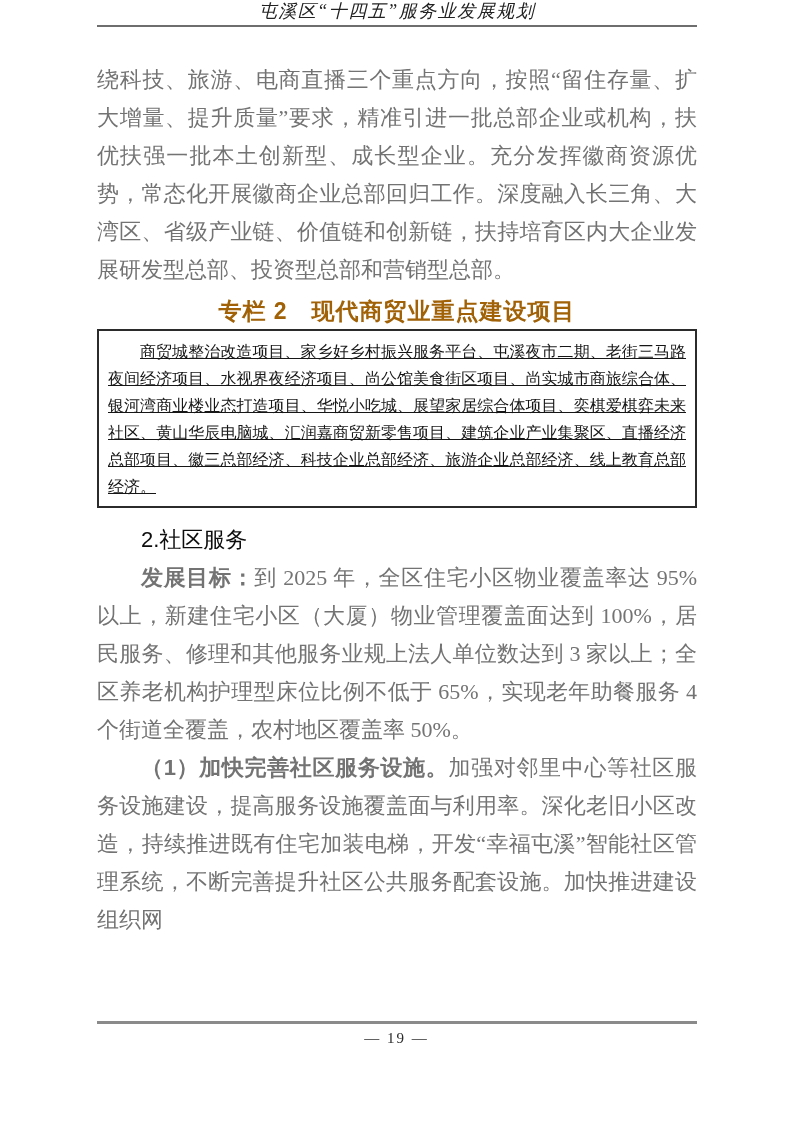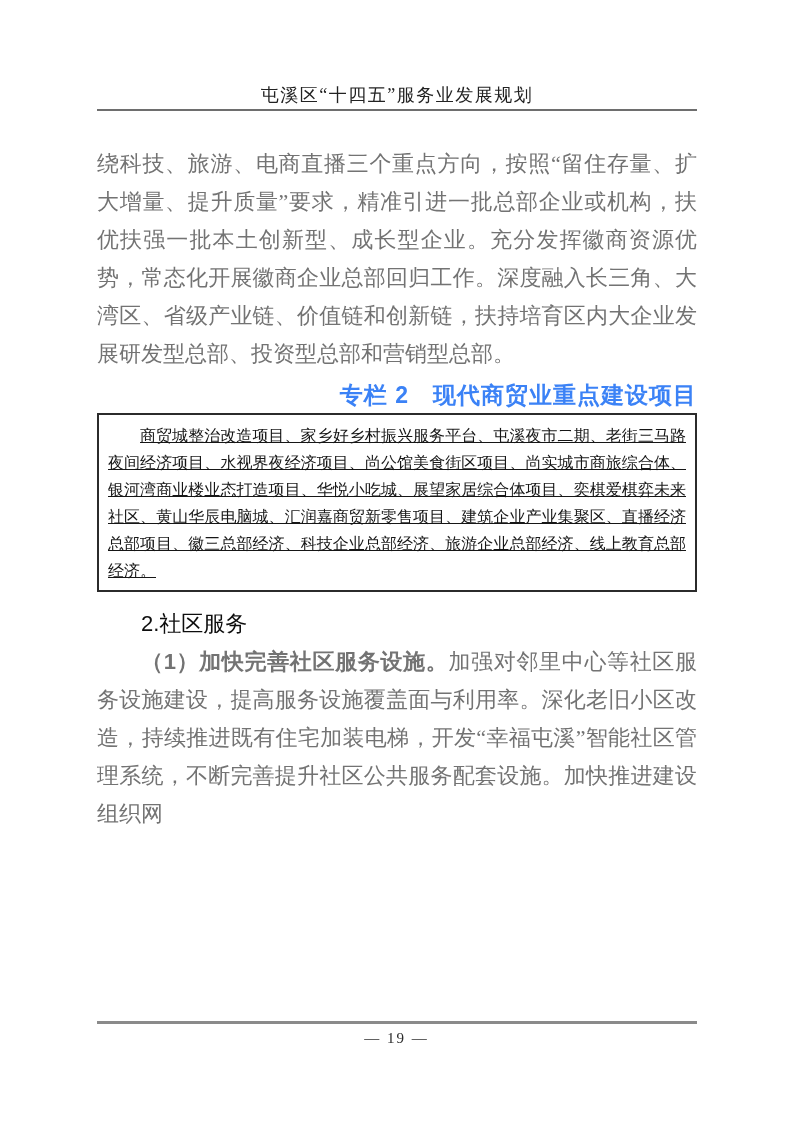--- a/index.html
+++ b/index.html
@@ -7,22 +7,22 @@
     position:relative;
     width:793px;height:1122px;
     background:#ffffff;
     color:#141414;
     font-family:"Liberation Serif",serif;
     overflow:hidden;
   }
   .content{position:absolute;left:97px;top:0;width:600px;}
 
   .doc-header{
-    margin-top:84px;
     text-align:center;
+    font-style:italic;
     font-size:18px;line-height:22px;
     letter-spacing:1.5px;
     color:#222;
   }
   .header-rule{
     margin-top:3px;
     border:none;border-top:2px solid #6e6e6e;
     height:0;
   }
 
@@ -36,23 +36,23 @@
   .para1{margin-top:34px;}
   .indent{text-indent:2em;}
 
   .hei{font-family:"Liberation Sans",sans-serif;font-weight:bold;}
 
   .box-heading{
     margin:7px 0 0 0;
     font-family:"Liberation Sans",sans-serif;
     font-weight:bold;
     font-size:23px;line-height:30px;
-    text-align:right;
+    text-align:center;
     letter-spacing:1px;
-    color:#3b82f6;
+    color:#a16207;
   }
   .project-box{
     margin-top:3px;
     border:2px solid #2b2b2b;
     padding:7px 9px 6px 9px;
     font-size:16px;line-height:27px;
     text-align:justify;
     text-justify:inter-character;
     text-indent:2em;
     color:#161616;
@@ -90,20 +90,21 @@
     <hr class="header-rule">
 
     <p class="para para1">绕科技、旅游、电商直播三个重点方向，按照“留住存量、扩大增量、提升质量”要求，精准引进一批总部企业或机构，扶优扶强一批本土创新型、成长型企业。充分发挥徽商资源优势，常态化开展徽商企业总部回归工作。深度融入长三角、大湾区、省级产业链、价值链和创新链，扶持培育区内大企业发展研发型总部、投资型总部和营销型总部。</p>
 
     <div class="box-heading">专栏 2　现代商贸业重点建设项目</div>
 
     <div class="project-box">商贸城整治改造项目、家乡好乡村振兴服务平台、屯溪夜市二期、老街三马路夜间经济项目、水视界夜经济项目、尚公馆美食街区项目、尚实城市商旅综合体、银河湾商业楼业态打造项目、华悦小吃城、展望家居综合体项目、奕棋爱棋弈未来社区、黄山华辰电脑城、汇润嘉商贸新零售项目、建筑企业产业集聚区、直播经济总部项目、徽三总部经济、科技企业总部经济、旅游企业总部经济、线上教育总部经济。</div>
 
     <p class="section-heading">2.社区服务</p>
 
+    <p class="para indent"><strong class="hei">发展目标：</strong><span>到 2025 年，全区住宅小区物业覆盖率达 95%以上，新建住宅小区（大厦）物业管理覆盖面达到 100%，居民服务、修理和其他服务业规上法人单位数达到 3 家以上；全区养老机构护理型床位比例不低于 65%，实现老年助餐服务 4 个街道全覆盖，农村地区覆盖率 50%。</span></p>
 
 
     <p class="para indent"><strong class="hei">（1）加快完善社区服务设施。</strong><span>加强对邻里中心等社区服务设施建设，提高服务设施覆盖面与利用率。深化老旧小区改造，持续推进既有住宅加装电梯，开发“幸福屯溪”智能社区管理系统，不断完善提升社区公共服务配套设施。加快推进建设组织网</span></p>
 
   </div>
 
   <hr class="footer-rule">
   <div class="page-number">— 19 —</div>
 </div>
 

